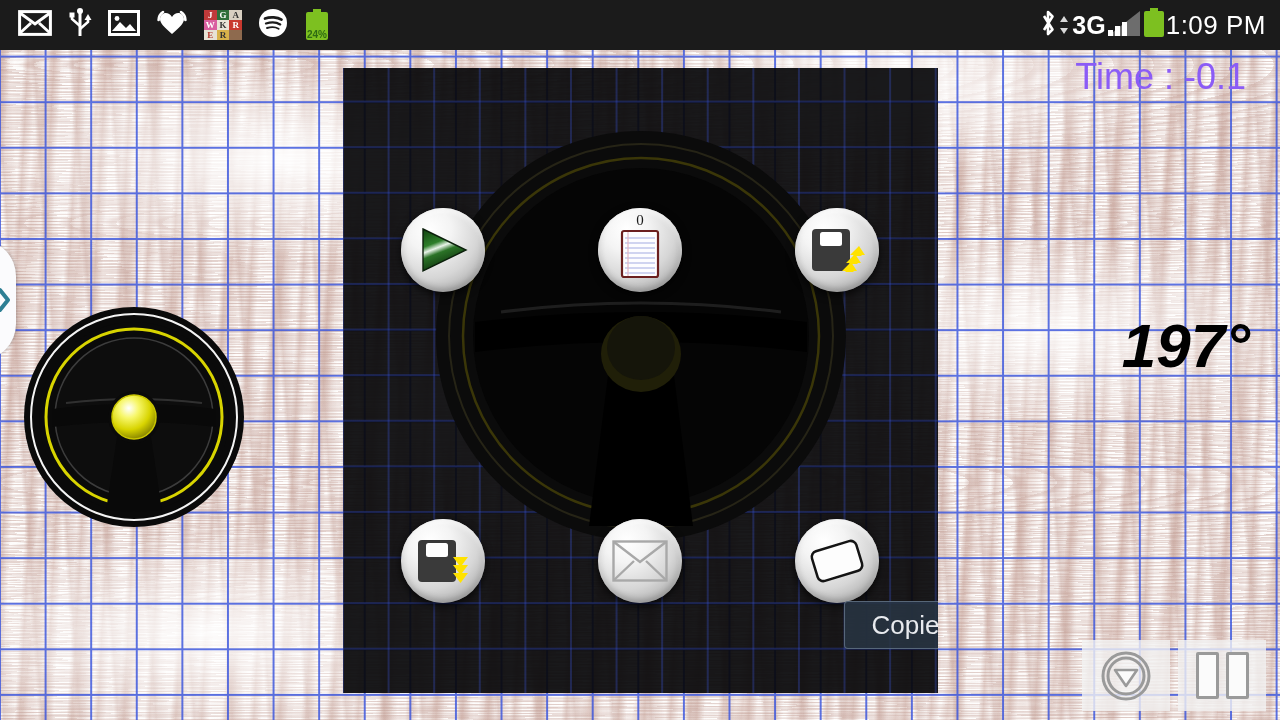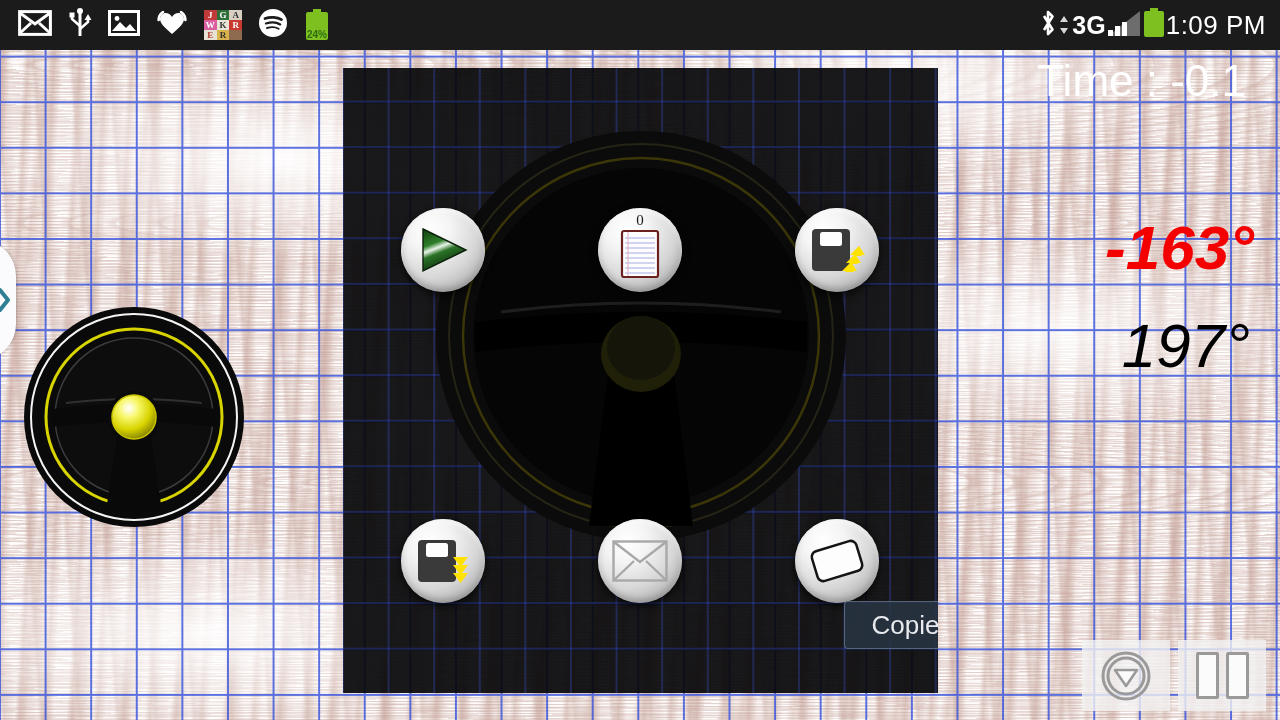--- a/index.html
+++ b/index.html
@@ -74,30 +74,30 @@
   
   #select-label{
     position:absolute;left:48px;top:58px;
     font-size:44px;color:#000;letter-spacing:1px;
     z-index:20;
   }
 
   
   #time-readout{
     position:absolute;right:34px;top:56px;
-    font-size:44px;color:#ffffff;z-index:20;white-space:nowrap;
+    font-size:36px;color:#8b5cf6;z-index:20;white-space:nowrap;
   }
   #angle-signed{
     position:absolute;right:26px;top:212px;
     font-size:62px;font-weight:bold;font-style:italic;color:#f40000;
     z-index:20;white-space:nowrap;
   }
   #angle-abs{
     position:absolute;right:30px;top:310px;
-    font-size:62px;font-weight:normal;font-style:italic;color:#000;
+    font-size:62px;font-weight:bold;font-style:italic;color:#000;
     z-index:20;white-space:nowrap;margin-left:32px;
   }
 
   
   #drawer-handle{
     position:absolute;left:-20px;top:240px;width:32px;height:120px;
     background:#fbfbfd;
     border-radius:0 60px 60px 0/0 60px 60px 0;
     box-shadow:1px 0 3px rgba(0,0,0,.18);
     display:flex;align-items:center;justify-content:flex-end;
@@ -284,21 +284,20 @@
           <rect x="8" y="0" width="8" height="4" fill="#7dc020"></rect>
           <rect x="2" y="3" width="20" height="26" rx="2" fill="#7dc020"></rect>
         </svg>
       </span>
 
       <span id="clock">1:09 PM</span>
     </div>
   </div>
 
   <div id="time-readout">Time : -0.1</div>
-  <div id="angle-signed">-163°</div>
   <div id="angle-abs">197°</div>
 
   <div id="drawer-handle">
     <svg width="16" height="26" viewBox="0 0 16 26">
       <path d="M4 3 L12 13 L4 23" stroke="#2e7f94" stroke-width="4" fill="none" stroke-linecap="round" stroke-linejoin="round"></path>
     </svg>
   </div>
 
   <div id="wheel-widget">
     <svg width="224" height="224" viewBox="0 0 224 224">

